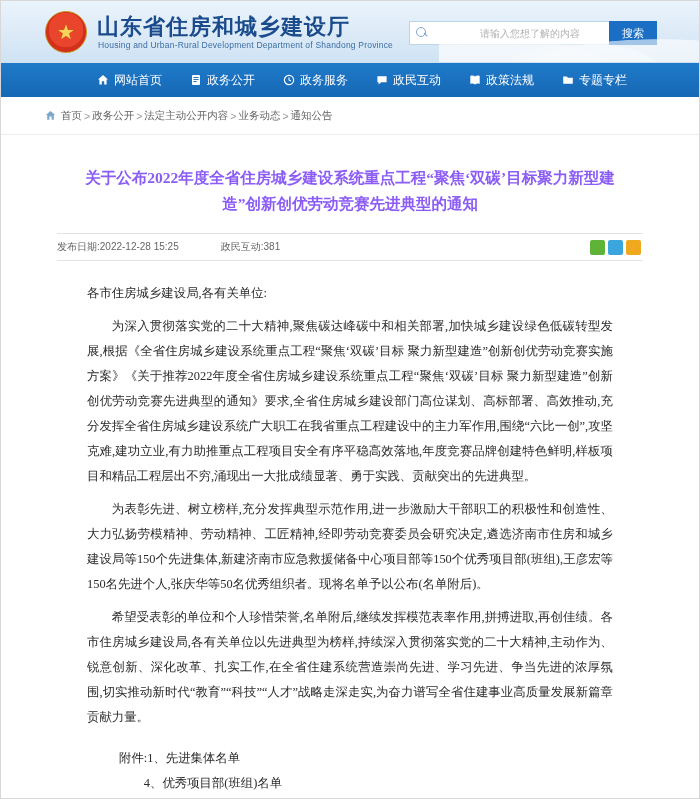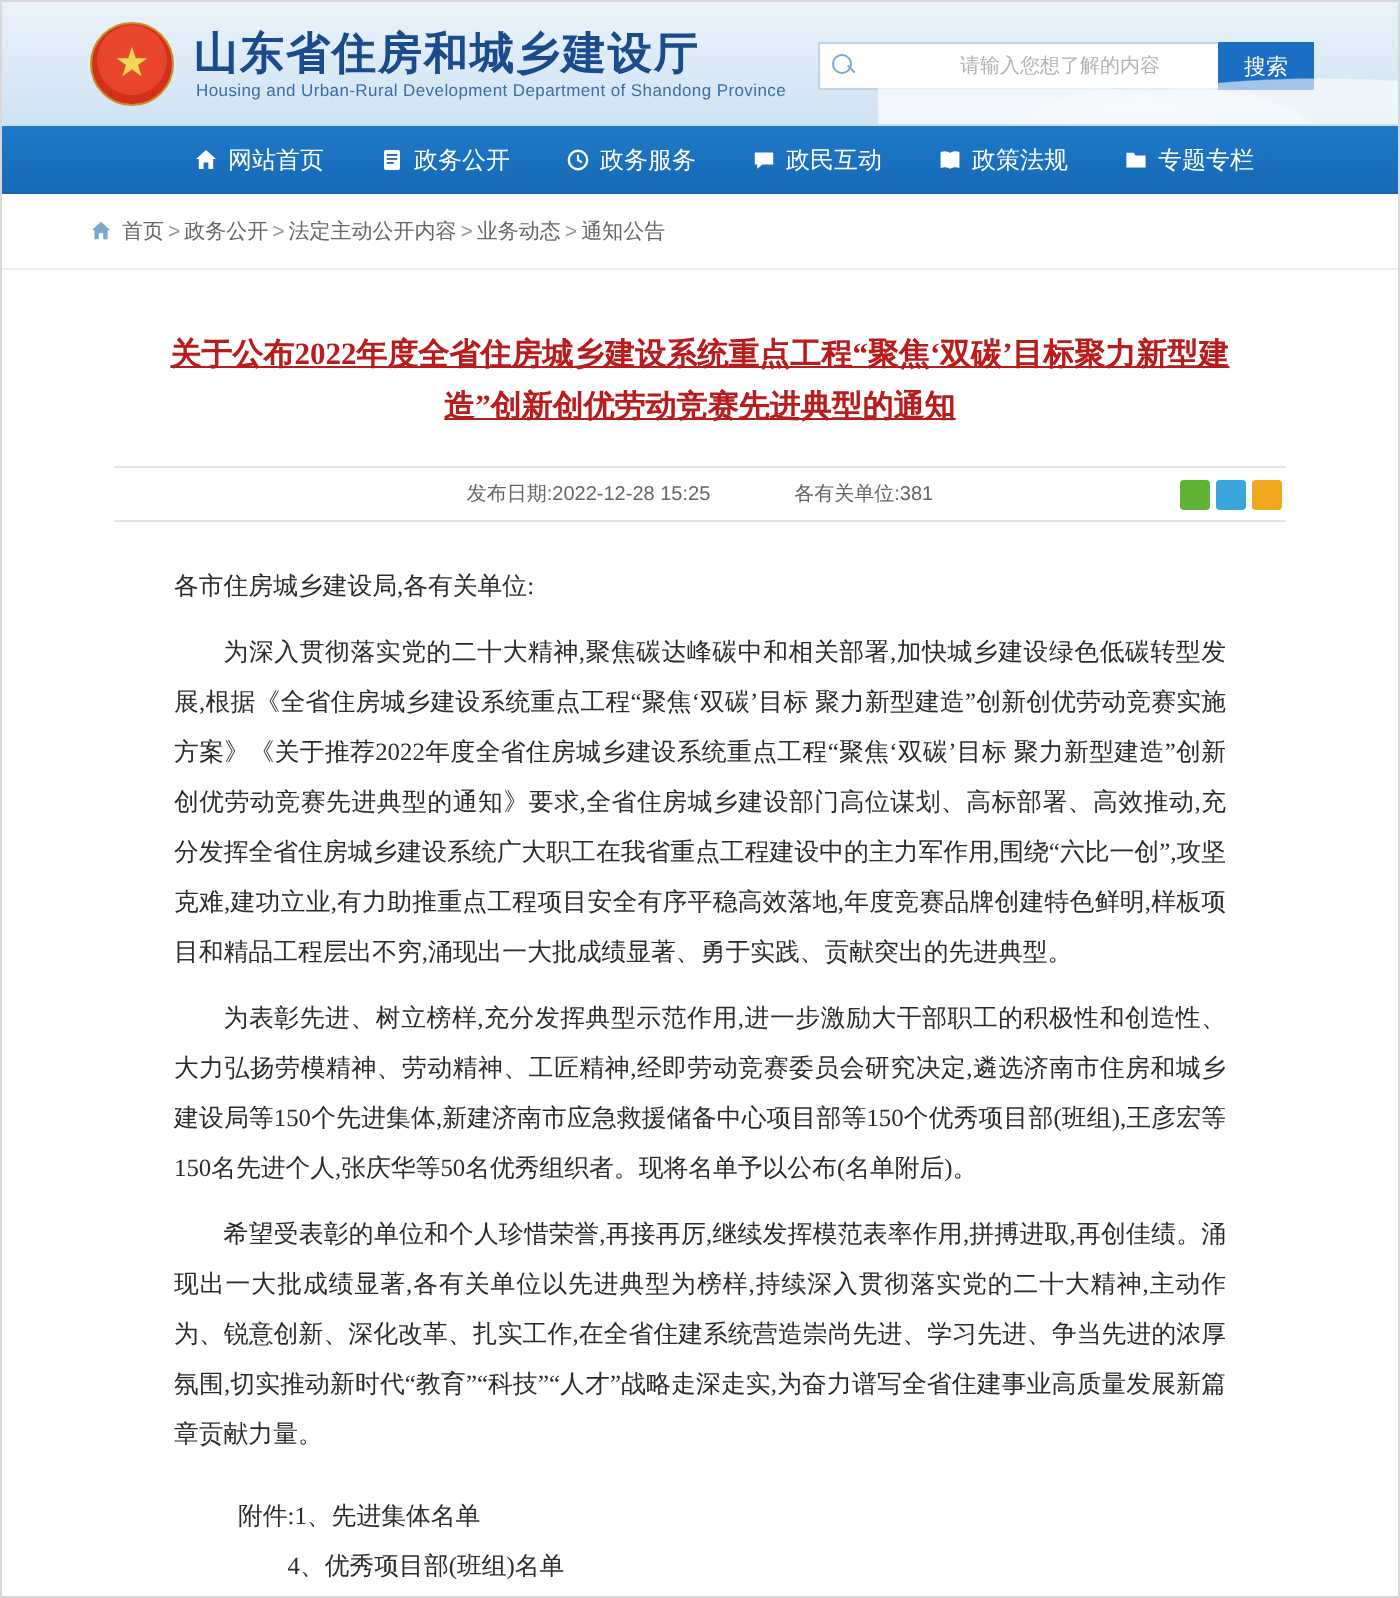--- a/index.html
+++ b/index.html
@@ -178,38 +178,36 @@
   .crumb .sep { margin: 0 2px; color: #999; }
 
   
   .article {
     padding: 22px 56px 0 56px;
     background: #fff;
   }
   .doc-title {
     font-size: 15.5px;
     font-weight: bold;
-    color: #b91c1c;
+    color: #8b5cf6;
     text-align: center;
     line-height: 26px;
     font-family: "Liberation Serif", serif;
     margin: 8px 18px 0 18px;
-    text-decoration: underline;
   }
   .meta {
     margin-top: 16px;
     border-top: 1px solid #e3e3e3;
     border-bottom: 1px solid #e3e3e3;
     height: 28px;
     display: flex;
     align-items: center;
     position: relative;
     font-size: 10px;
     color: #666;
-    justify-content: center;
     gap: 42px;
   }
   .meta-share {
     position: absolute;
     right: 2px;
     top: 6px;
     display: flex;
     gap: 3px;
   }
   .share-ico {
@@ -334,34 +332,34 @@
     <a>通知公告</a>
   </div>
 
   <div class="article">
 
     <div class="doc-title">关于公布2022年度全省住房城乡建设系统重点工程“聚焦‘双碳’目标聚力新型建造”创新创优劳动竞赛先进典型的通知</div>
 
     <div class="meta">
       <span>发布日期:2022-12-28 15:25</span>
       <span>
-        <span>各有关单位:</span><span>381</span>
+        <span>政民互动:</span><span>381</span>
       </span>
       <span class="meta-share">
         <span class="share-ico s-green"></span>
         <span class="share-ico s-blue"></span>
         <span class="share-ico s-yellow"></span>
       </span>
     </div>
 
     <div class="body-text">
       <p>各市住房城乡建设局,各有关单位:</p>
       <p class="p-indent">为深入贯彻落实党的二十大精神,聚焦碳达峰碳中和相关部署,加快城乡建设绿色低碳转型发展,根据《全省住房城乡建设系统重点工程“聚焦‘双碳’目标 聚力新型建造”创新创优劳动竞赛实施方案》《关于推荐2022年度全省住房城乡建设系统重点工程“聚焦‘双碳’目标 聚力新型建造”创新创优劳动竞赛先进典型的通知》要求,全省住房城乡建设部门高位谋划、高标部署、高效推动,充分发挥全省住房城乡建设系统广大职工在我省重点工程建设中的主力军作用,围绕“六比一创”,攻坚克难,建功立业,有力助推重点工程项目安全有序平稳高效落地,年度竞赛品牌创建特色鲜明,样板项目和精品工程层出不穷,涌现出一大批成绩显著、勇于实践、贡献突出的先进典型。</p>
       <p class="p-indent">为表彰先进、树立榜样,充分发挥典型示范作用,进一步激励大干部职工的积极性和创造性、大力弘扬劳模精神、劳动精神、工匠精神,经即劳动竞赛委员会研究决定,遴选济南市住房和城乡建设局等150个先进集体,新建济南市应急救援储备中心项目部等150个优秀项目部(班组),王彦宏等150名先进个人,张庆华等50名优秀组织者。现将名单予以公布(名单附后)。</p>
-      <p class="p-indent">希望受表彰的单位和个人珍惜荣誉,再接再厉,继续发挥模范表率作用,拼搏进取,再创佳绩。涌现出一大批成绩显著,各有关单位以先进典型为榜样,持续深入贯彻落实党的二十大精神,主动作为、锐意创新、深化改革、扎实工作,在全省住建系统营造崇尚先进、学习先进、争当先进的浓厚氛围,切实推动新时代“教育”“科技”“人才”战略走深走实,为奋力谱写全省住建事业高质量发展新篇章贡献力量。</p>
+      <p class="p-indent">希望受表彰的单位和个人珍惜荣誉,名单附后,继续发挥模范表率作用,拼搏进取,再创佳绩。各市住房城乡建设局,各有关单位以先进典型为榜样,持续深入贯彻落实党的二十大精神,主动作为、锐意创新、深化改革、扎实工作,在全省住建系统营造崇尚先进、学习先进、争当先进的浓厚氛围,切实推动新时代“教育”“科技”“人才”战略走深走实,为奋力谱写全省住建事业高质量发展新篇章贡献力量。</p>
     </div>
 
     <div class="attach-list">
       <div>附件:1、先进集体名单</div>
       <div style="padding-left:2em">4、优秀项目部(班组)名单</div>
       <div style="padding-left:2em">3、先进个人名单</div>
 
     </div>
 
   </div>

